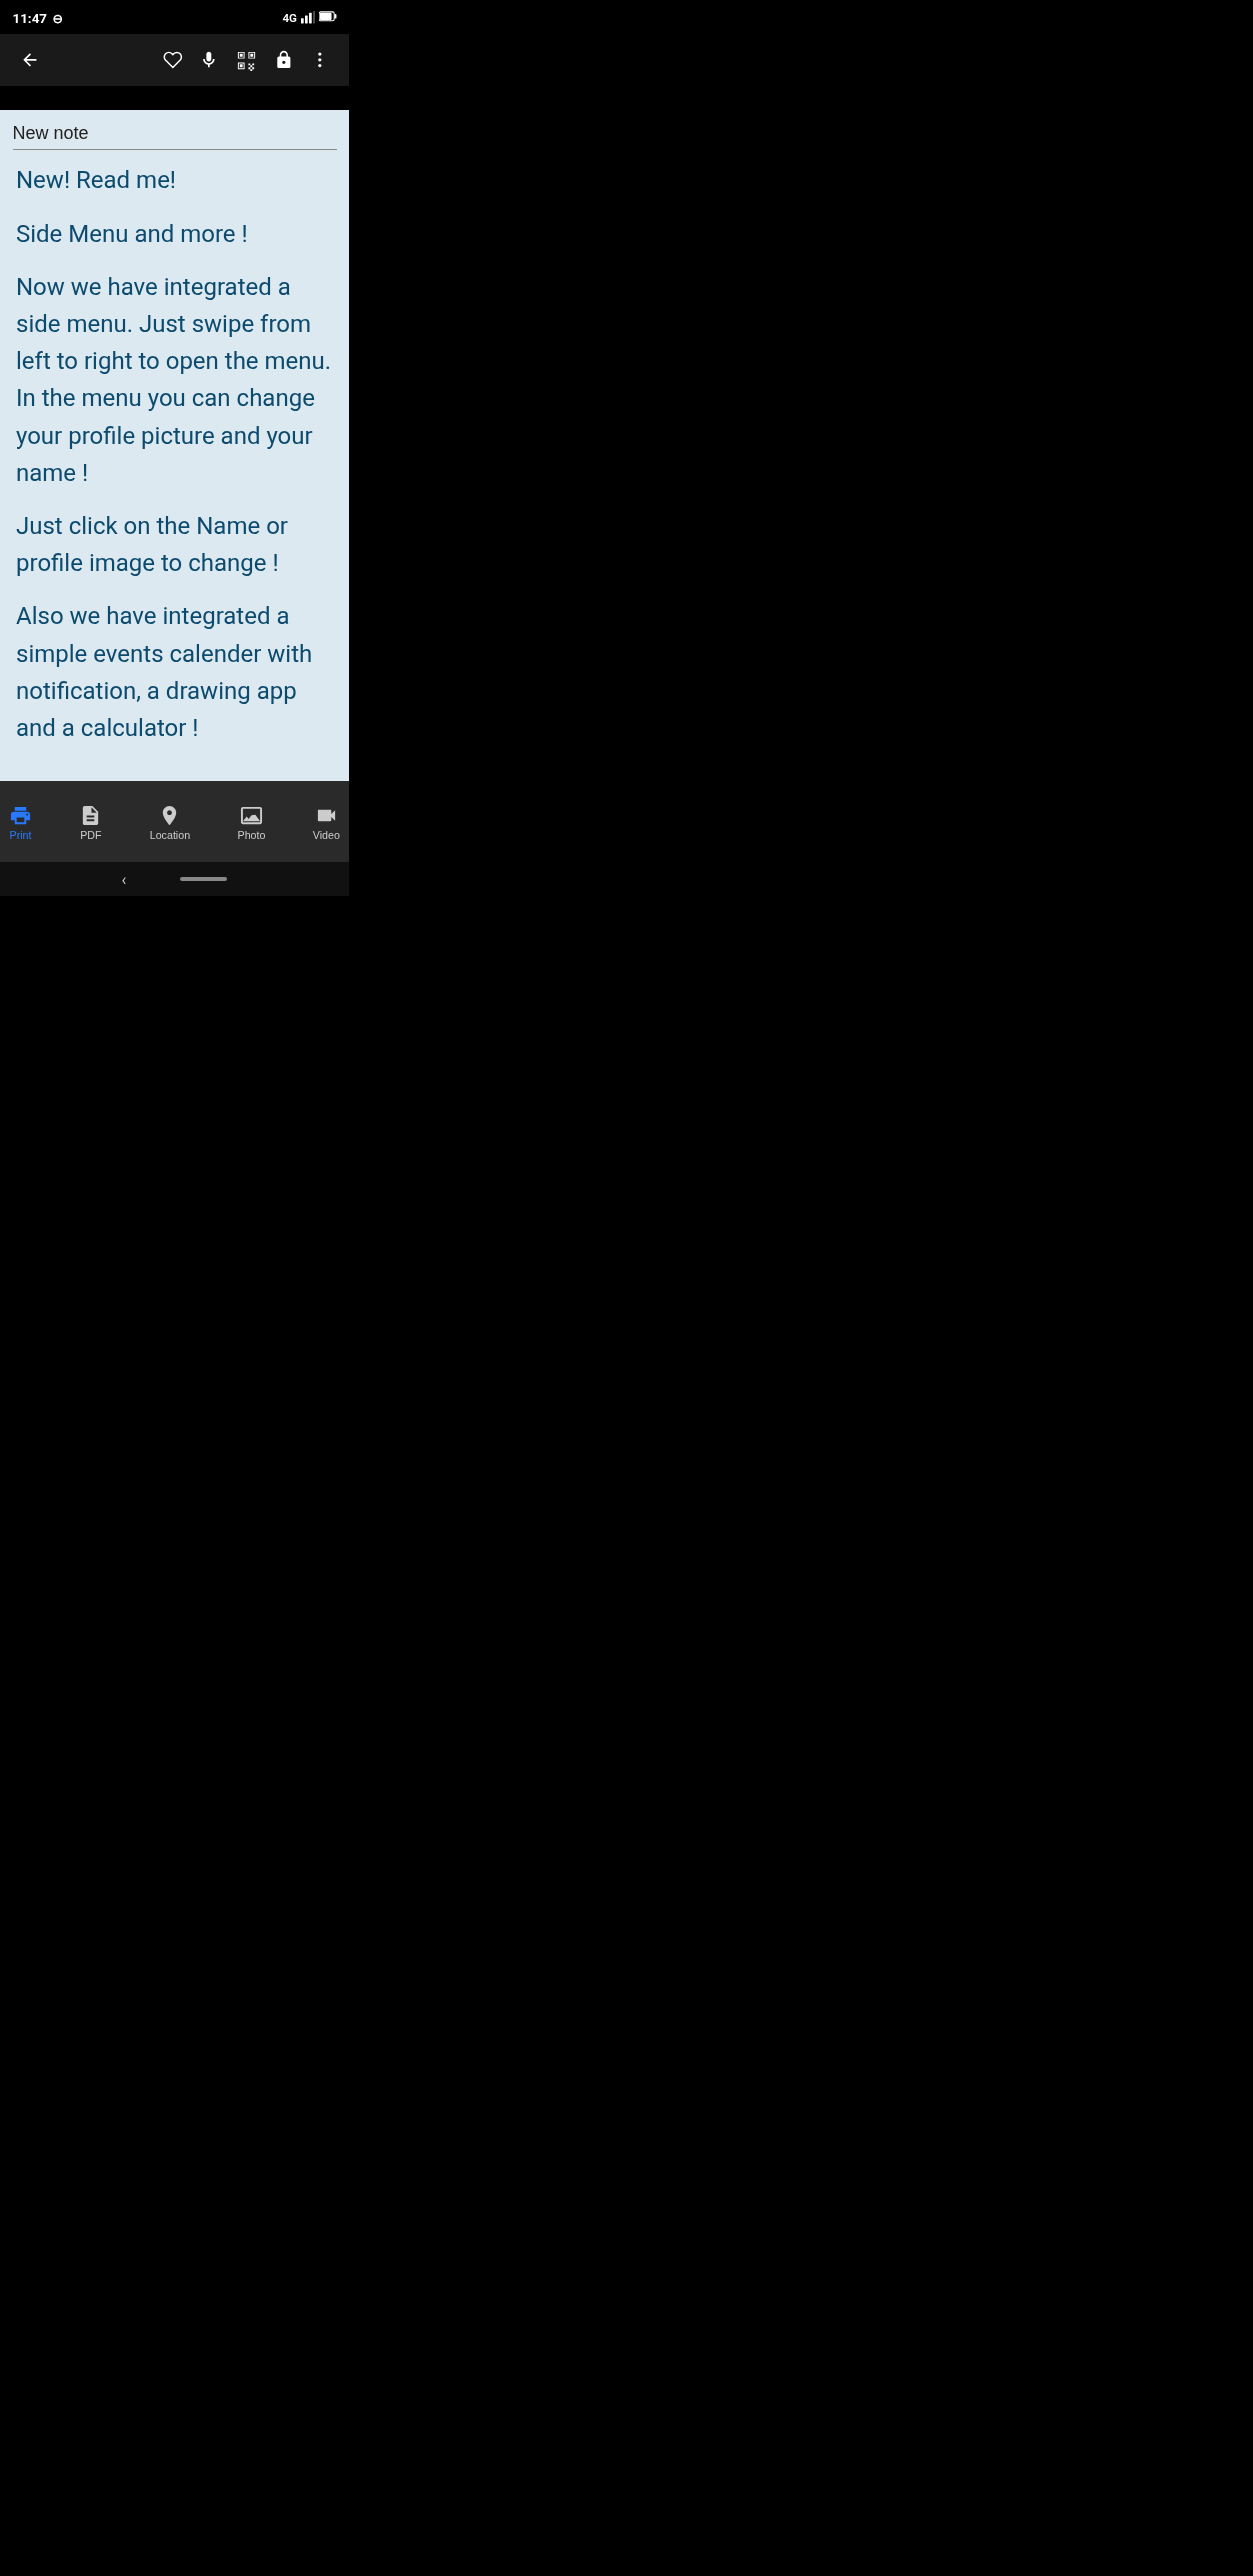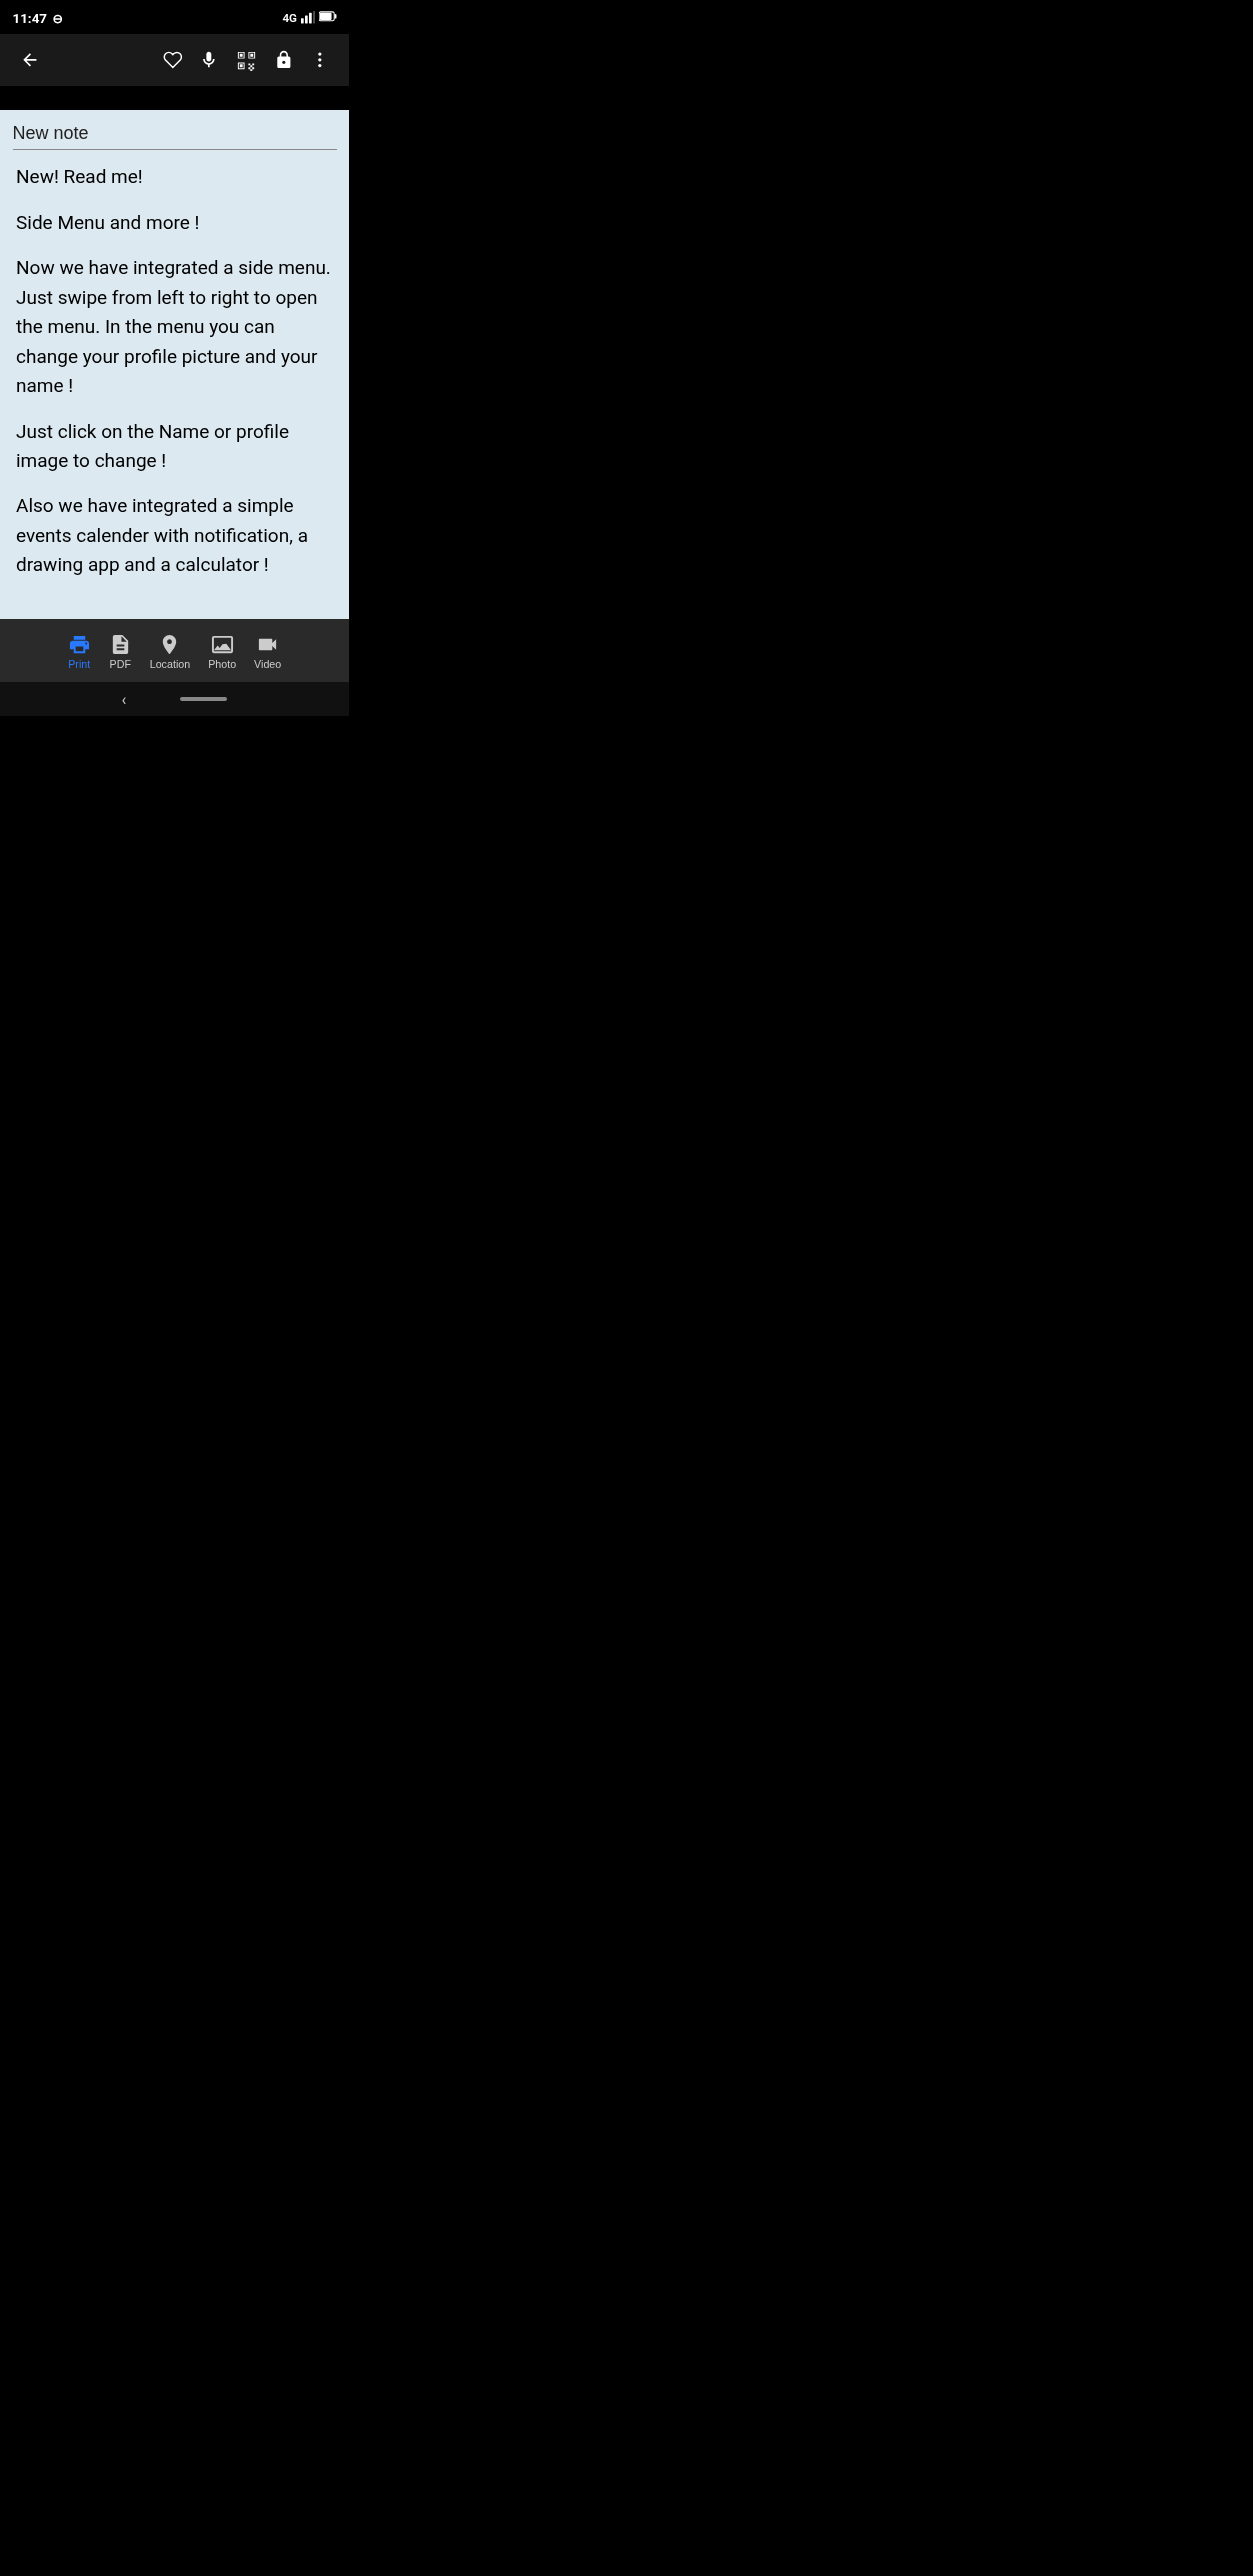--- a/index.html
+++ b/index.html
@@ -87,39 +87,39 @@
     }
 
     
     .note-content {
       background: #dce9f0;
       flex: 1;
       padding: 12.5px 16px 18px 16px;
       overflow-y: auto;
     }
     .note-body {
-      font-size: 19px;
-      color: #000000;
+      font-size: 24px;
+      color: #0c4a6e;
       line-height: 1.55;
     }
     .note-body p {
       margin-bottom: 16px;
     }
     .note-body p:last-child {
       margin-bottom: 16px;
     }
 
     
     .bottom-toolbar {
       background: #2a2a2a;
       display: flex;
       align-items: center;
-      justify-content: center;
+      justify-content: space-between;
       padding: 7.2px 0 5.4px 0;
-      height: 63px;
+      height: 81px;
       flex-shrink: 0;
     }
     .bottom-btn {
       display: flex;
       flex-direction: column;
       align-items: center;
       gap: 2.7px;
       background: none;
       border: none;
       cursor: pointer;

